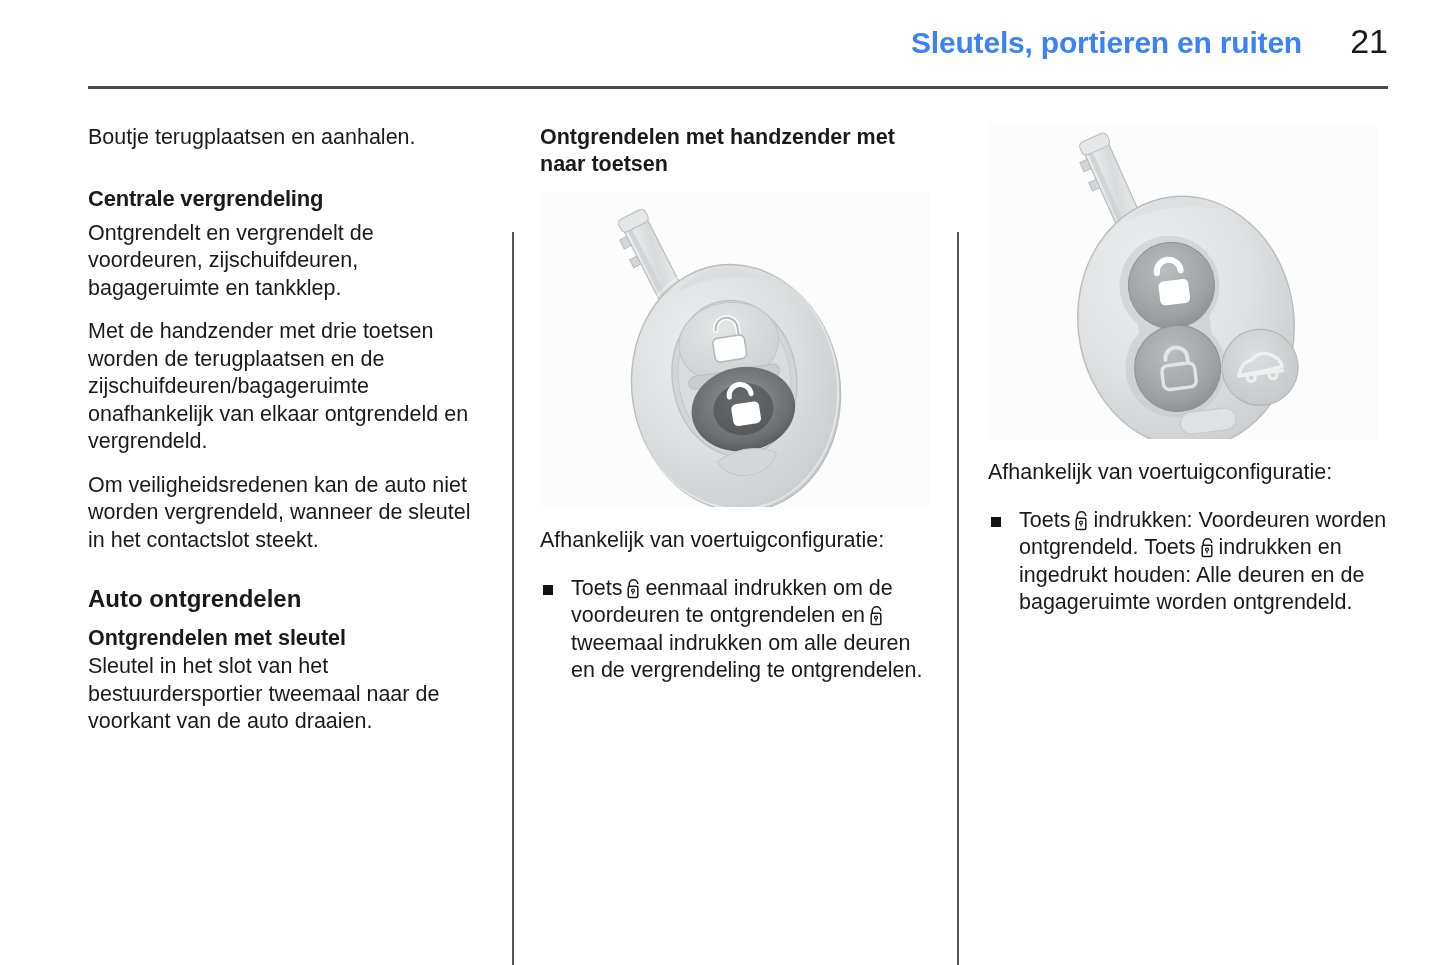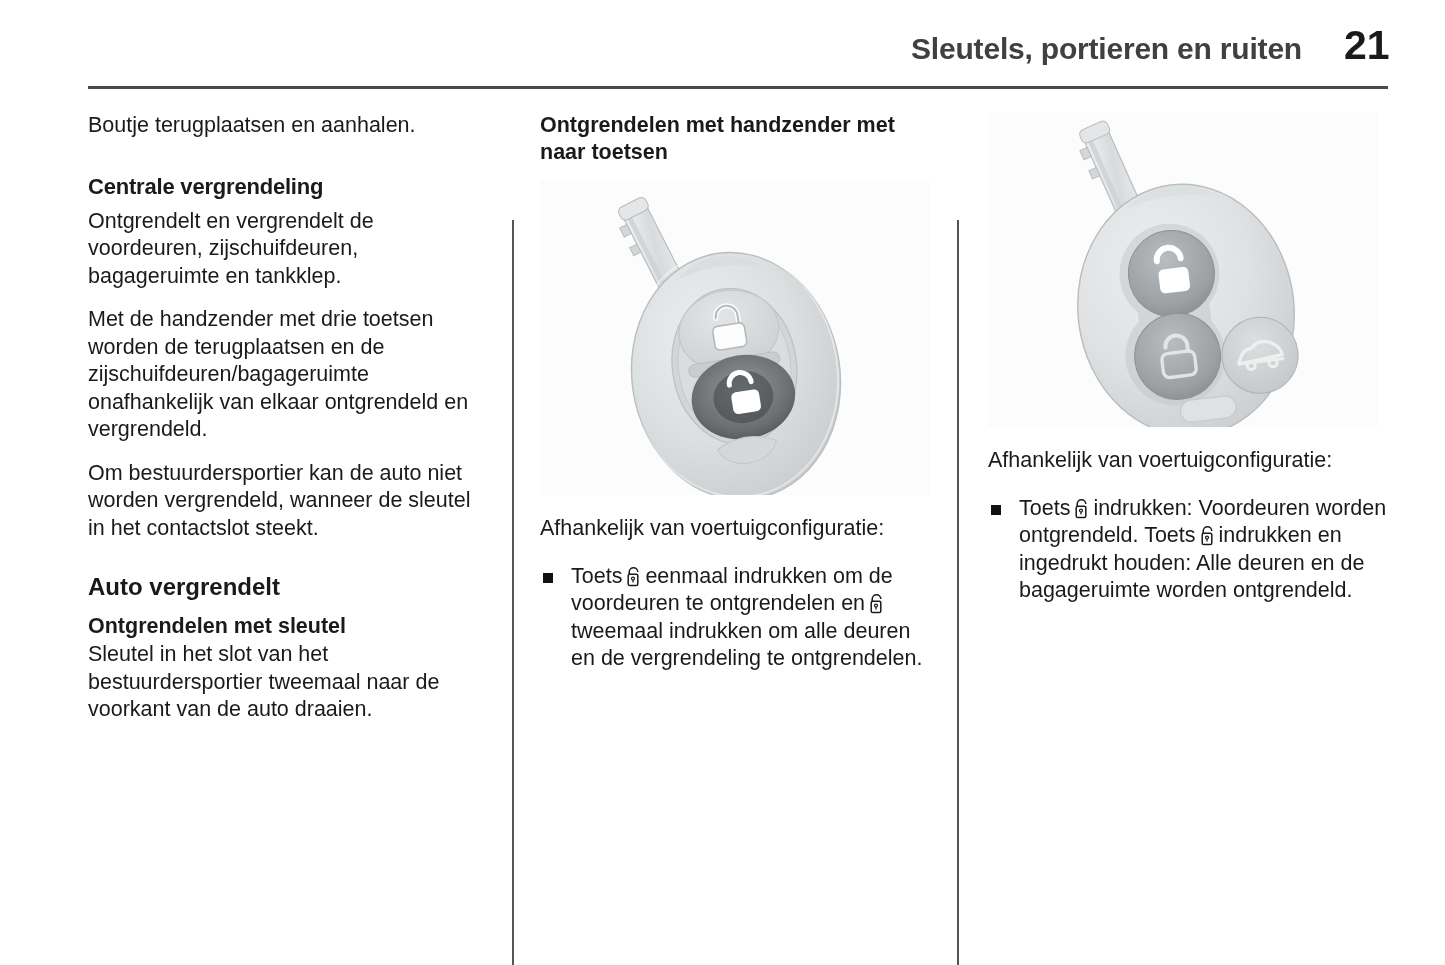--- a/index.html
+++ b/index.html
@@ -23,45 +23,45 @@
     top: 22px;
     width: 1300px;
     display: flex;
     align-items: baseline;
     justify-content: flex-end;
   }
   .header-title {
     font-size: 30px;
     font-weight: bold;
     letter-spacing: -0.2px;
-    color: #404040;
+    color: #3b82f6;
     white-space: nowrap;
   }
   .header-pageno {
-    font-size: 41px;
-    font-weight: bold;
+    font-size: 34px;
+    font-weight: normal;
     margin-left: 42px;
     width: 44px;
     text-align: right;
     color: #1a1a1a;
   }
   .header-rule {
     position: absolute;
     left: 88px;
     top: 86px;
     width: 1300px;
     height: 3px;
     background: #4a4a4a;
   }
 
   
   .columns {
     position: absolute;
     left: 0;
-    top: 112px;
+    top: 124px;
     width: 1445px;
     height: 810px;
   }
   .col {
     position: absolute;
     top: 0;
     width: 400px;
   }
   .col-1 { left: 88px; }
   .col-2 { left: 540px; }
@@ -176,23 +176,23 @@
   <div class="divider divider-1"></div>
   <div class="divider divider-2"></div>
 
   <div class="col col-1">
     <p>Boutje terugplaatsen en aanhalen.</p>
 
     <div class="h-section">Centrale vergrendeling</div>
 
     <p>Ontgrendelt en vergrendelt de voordeuren, zijschuifdeuren, bagageruimte en tankklep.</p>
     <p>Met de handzender met drie toetsen worden de terugplaatsen en de zijschuifdeuren/bagageruimte onafhankelijk van elkaar ontgrendeld en vergrendeld.</p>
-    <p>Om bestuurdersportier kan de auto niet worden vergrendeld, wanneer de sleutel in het contactslot steekt.</p>
-
-    <div class="h-sub">Auto vergrendelt</div>
+    <p>Om veiligheidsredenen kan de auto niet worden vergrendeld, wanneer de sleutel in het contactslot steekt.</p>
+
+    <div class="h-sub">Auto ontgrendelen</div>
 
     <div class="h-subsub">Ontgrendelen met sleutel</div>
     <p>Sleutel in het slot van het bestuurdersportier tweemaal naar de voorkant van de auto draaien.</p>
   </div>
 
   <div class="col col-2">
     <div class="h-col">Ontgrendelen met handzender met naar toetsen</div>
 
     <div class="illus">
       <div class="fob-wrap">

